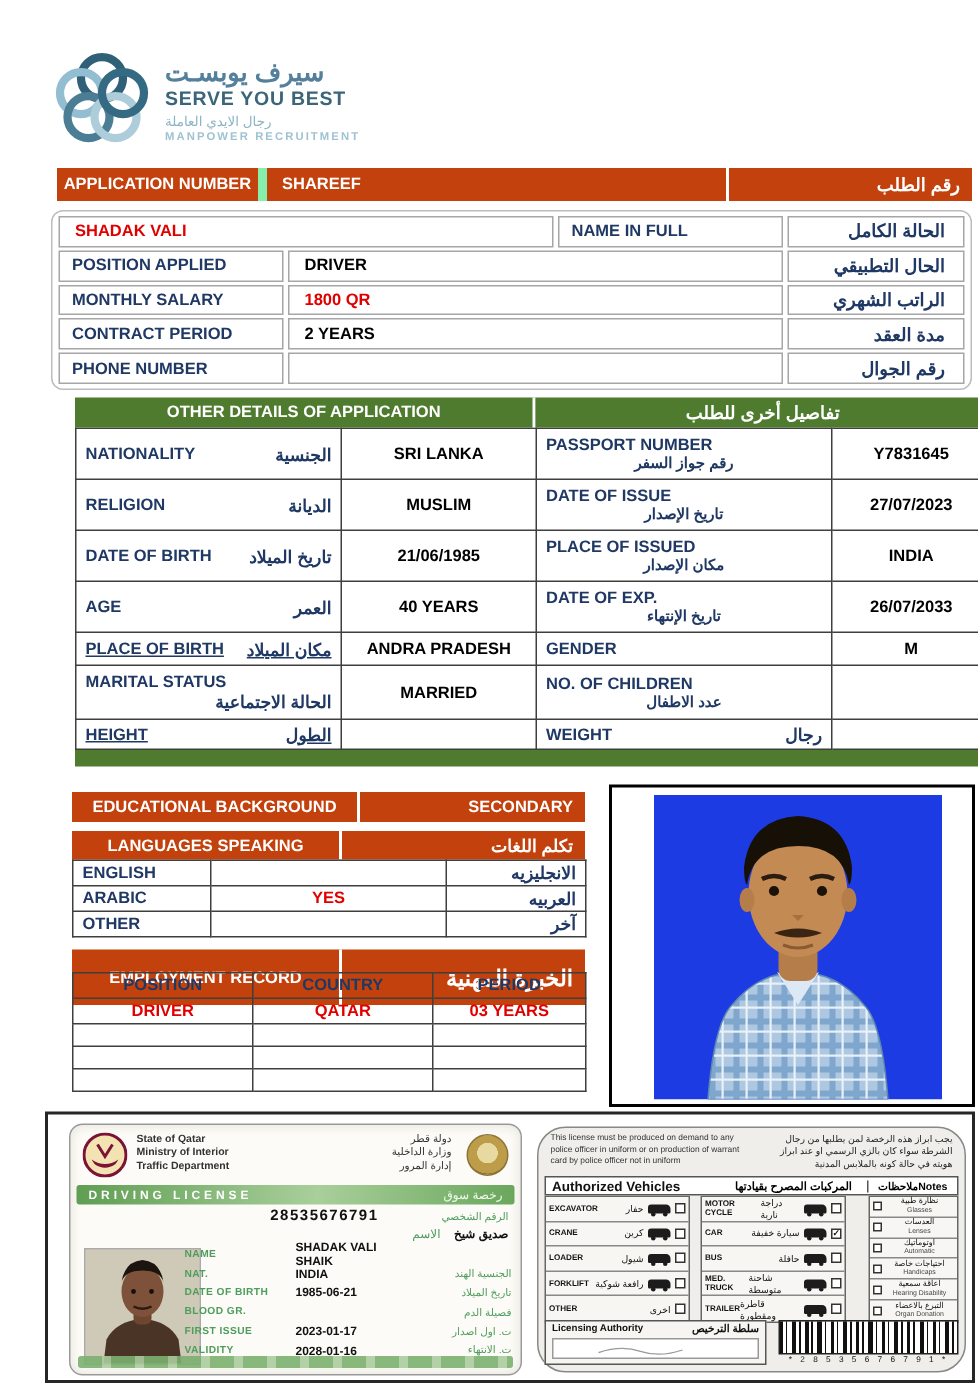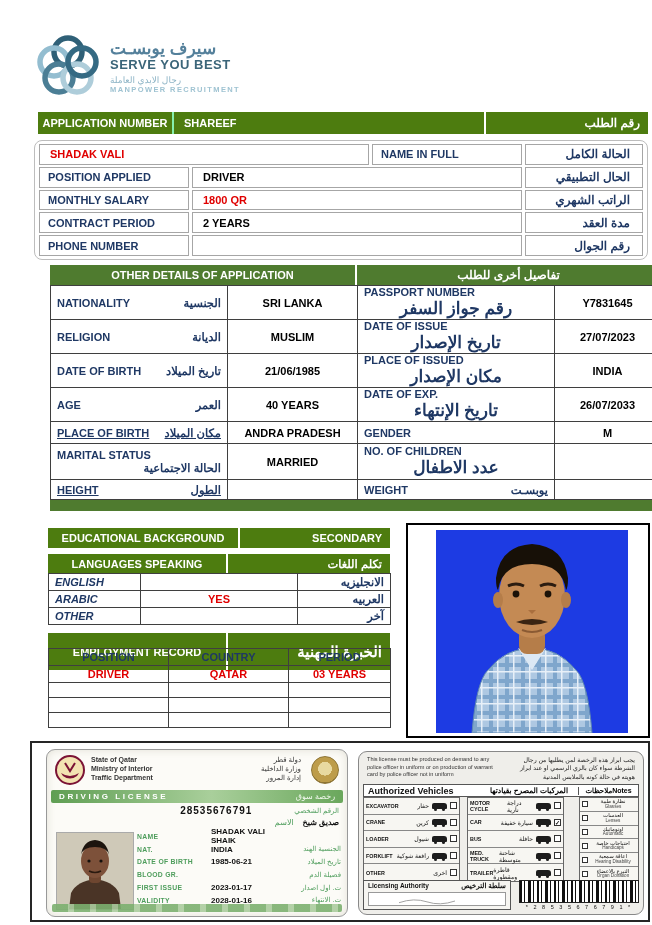--- a/index.html
+++ b/index.html
@@ -9,25 +9,25 @@
 
   
   .logo { left:36px; top:8px; display:flex; gap:10px; align-items:center; }
   .logo-text { display:flex; flex-direction:column; }
   .lt-ar { font-size:17px; font-weight:bold; color:#54809b; line-height:1.05; }
   .lt-en { font-size:13px; font-weight:bold; color:#3b6579; letter-spacing:.5px; }
   .lt-ar2 { font-size:9px; color:#8db4c6; margin-top:3px; }
   .lt-en2 { font-size:7.5px; color:#9fc3d2; font-weight:bold; letter-spacing:1.4px; }
 
   
-  .gbar { background:#4d7c0f; color:#fff; font-weight:bold; font-size:11px; display:flex; align-items:center; }
+  .gbar { background:#c2410c; color:#fff; font-weight:bold; font-size:11px; display:flex; align-items:center; }
 
   .appbar { left:38px; top:88px; width:610px; height:22px; }
   .appbar .c1 { width:134px; text-align:center; }
-  .appbar .c2 { width:312px; padding-left:10px; border-left:2px solid #86efac; height:100%; display:flex; align-items:center; }
+  .appbar .c2 { width:312px; padding-left:10px; border-left:6px solid #86efac; height:100%; display:flex; align-items:center; }
   .appbar .c3 { flex:1; border-left:2px solid #fff; height:100%; }
   .appbar .c4 { width:96px; text-align:right; padding-right:8px; font-size:12px; }
 
   
   .t1 { left:34px; top:116px; width:614px; height:120px; border:1px solid #bdbdbd; border-radius:8px; padding:3px 4px; display:flex; flex-direction:column; gap:2px; background:#fff; }
   .t1 .row { display:flex; gap:3px; flex:1; }
   .t1 .cell { border:1px solid #a6a6a6; display:flex; align-items:center; font-size:11px; font-weight:bold; background:#fff; }
   .t1 .lab { width:150px; color:#1f3864; padding-left:8px; }
   .t1 .val { flex:1; padding-left:10px; color:#000; }
   .t1 .val.red { color:#e00000; }
@@ -38,39 +38,39 @@
   .t2 .hdr { display:flex; height:20px; }
   .t2 .hdr>div { display:flex; align-items:center; justify-content:center; background:#4f7b2f; color:#fff; font-weight:bold; }
   .t2 .hdr .h1 { width:307px; font-size:11px; border-right:2px solid #fff; }
   .t2 .hdr .h2 { flex:1; font-size:12px; }
   table.t2tab { border-collapse:collapse; width:610px; table-layout:fixed; }
   .t2tab td { border:1px solid #3f3f3f; font-size:11px; font-weight:bold; vertical-align:middle; padding:0 6px; }
   .t2tab .ll,.t2tab .rl { color:#1f3864; }
   .t2tab .inl { display:flex; justify-content:space-between; align-items:center; }
   .t2tab .aren { font-size:11.5px; }
   .t2tab .two .en { display:block; }
-  .t2tab .two .arline { display:block; text-align:center; font-size:17px; }
+  .t2tab .two .arline { display:block; text-align:center; font-size:10px; }
   .t2tab .two .arright { display:block; text-align:right; font-size:11.5px; }
   .t2tab .v { text-align:center; color:#000; }
   .t2tab .u span { text-decoration:underline; }
   .h34 td { height:34px; } .h22 td { height:22px; } .h36 td { height:36px; } .h20 td { height:20px; }
   .t2foot { width:610px; height:11px; background:#4f7b2f; }
 
   
   .edubar { left:48px; top:504px; width:342px; height:20px; }
   .edubar .e1 { width:190px; text-align:center; }
   .edubar .e2 { flex:1; text-align:right; padding-right:8px; border-left:2px solid #fff; height:100%; display:flex; align-items:center; justify-content:flex-end; }
   .langbar { left:48px; top:530px; width:342px; height:19px; }
   .langbar .l1 { width:178px; text-align:center; }
   .langbar .l2 { flex:1; text-align:right; padding-right:8px; font-size:11.5px; border-left:2px solid #fff; height:100%; display:flex; align-items:center; justify-content:flex-end; }
   table.simple { border-collapse:collapse; table-layout:fixed; }
   .simple td { border:1px solid #3f3f3f; font-size:11px; font-weight:bold; vertical-align:middle; }
   .langtab { left:48px; top:549px; width:342px; }
   .langtab td { height:17px; }
-  .langtab .lc1 { width:92px; color:#1f3864; padding-left:6px;font-style:italic; }
+  .langtab .lc1 { width:92px; color:#1f3864; padding-left:6px; }
   .langtab .lc2 { width:157px; text-align:center; color:#e00000; }
   .langtab .lc3 { width:93px; text-align:right; padding-right:6px; color:#1f3864; font-size:11.5px; }
   .empbar { left:48px; top:609px; width:342px; height:37px; }
   .empbar .m1 { width:178px; text-align:center; }
   .empbar .m2 { flex:1; text-align:right; padding-right:8px; font-size:15px; border-left:2px solid #fff; height:100%; display:flex; align-items:center; justify-content:flex-end; }
   .emptab { left:48px; top:624px; width:342px; }
   .emptab td { text-align:center; }
   .emptab .ehd td { height:17px; color:#1f3864; }
   .emptab .edata td { height:17px; color:#e00000; }
   .emptab .eempty td { height:15px; }
@@ -90,28 +90,28 @@
   .fgreen { position:absolute; left:4px; top:40px; right:4px; height:13px; background:linear-gradient(90deg,#5f9e53,#a9cf9b 55%,#6aa75c); color:#fff; display:flex; align-items:center; justify-content:space-between; padding:0 8px; border-radius:2px; }
   .fgreen .en { font-size:8px; font-weight:bold; letter-spacing:2.6px; }
   .fgreen .ar { font-size:8px; color:#f2f9ee; }
   .fnum { position:absolute; top:55px; left:0; right:8px; height:11px; display:flex; justify-content:flex-end; align-items:center; gap:16px; }
   .fnum .no { font-size:10px; font-weight:bold; color:#111; letter-spacing:1px; margin-right:26px; }
   .fnum .nl { font-size:7px; color:#4e9d5c; }
   .fname { position:absolute; top:68px; right:8px; font-size:8px; }
   .fname .gl { color:#4e9d5c; }
   .fname .nv { color:#111; font-weight:bold; }
   .fphoto { position:absolute; left:9px; top:82px; width:78px; height:78px; border:1px solid #aaa; background:#cfc9b8; }
-  .ffields { position:absolute; left:90px; top:80px; right:6px; }
+  .ffields { position:absolute; left:76px; top:80px; right:6px; }
   .frow { display:flex; align-items:center; height:12.8px; }
   .frow .fl { width:74px; font-size:6.8px; font-weight:bold; color:#4e9d5c; letter-spacing:.3px; }
   .frow .fv { flex:1; font-size:8px; font-weight:bold; color:#111; }
   .frow .fa { width:66px; text-align:right; font-size:7px; color:#4e9d5c; direction:rtl; }
   .fstrip { position:absolute; left:5px; right:5px; bottom:4px; height:8px; border-radius:2px; background:repeating-linear-gradient(90deg,#7cb06f 0 16px,#abcc9e 16px 22px); opacity:.9; }
 
-  .bcard { position:absolute; left:326px; top:8px; width:286px; height:164px; border:1px solid #888; border-radius:9px; background:#efeeea; }
+  .bcard { position:absolute; left:326px; top:8px; width:286px; height:164px; border:1px solid #888; border-radius:19px; background:#efeeea; }
   .bnotice { position:absolute; top:4px; left:8px; right:8px; display:flex; justify-content:space-between; gap:8px; }
   .bnotice .en { width:130px; font-size:5.6px; color:#333; line-height:1.35; }
   .bnotice .ar { flex:1; font-size:6.2px; color:#222; text-align:right; direction:rtl; line-height:1.35; }
   .bhead { position:absolute; top:32px; left:4px; right:4px; height:13px; display:flex; align-items:center; background:#fff; border:1px solid #555; }
   .bhead .t1e { width:116px; font-size:9px; font-weight:bold; padding-left:4px; color:#111; }
   .bhead .t1a { flex:1; font-size:7.5px; font-weight:bold; text-align:center; }
   .bhead .t1n { width:60px; font-size:7px; font-weight:bold; text-align:center; border-left:1px solid #555; }
   .bbody { position:absolute; top:45px; left:4px; right:4px; height:85px; display:flex; gap:7px; }
   .vcol { width:97px; border:1px solid #666; background:#f7f6f2; }
   .vrow { height:16.6px; display:flex; align-items:center; gap:3px; border-bottom:1px solid #888; padding:0 2px; }
@@ -291,21 +291,21 @@
       <td class="ll u">
             <div class="inl">
               <span>HEIGHT</span>
               <span class="aren">الطول</span>
             </div>
           </td>
       <td class="v"></td>
       <td class="rl">
             <div class="inl">
               <span>WEIGHT</span>
-              <span class="aren">يوبسـت</span>
+              <span class="aren">رجال</span>
             </div>
           </td>
       <td class="v"></td>
     </tr>
   </tbody>
     </table>
   <div class="t2foot"></div>
 </div>
 
 <div class="abs gbar edubar">

